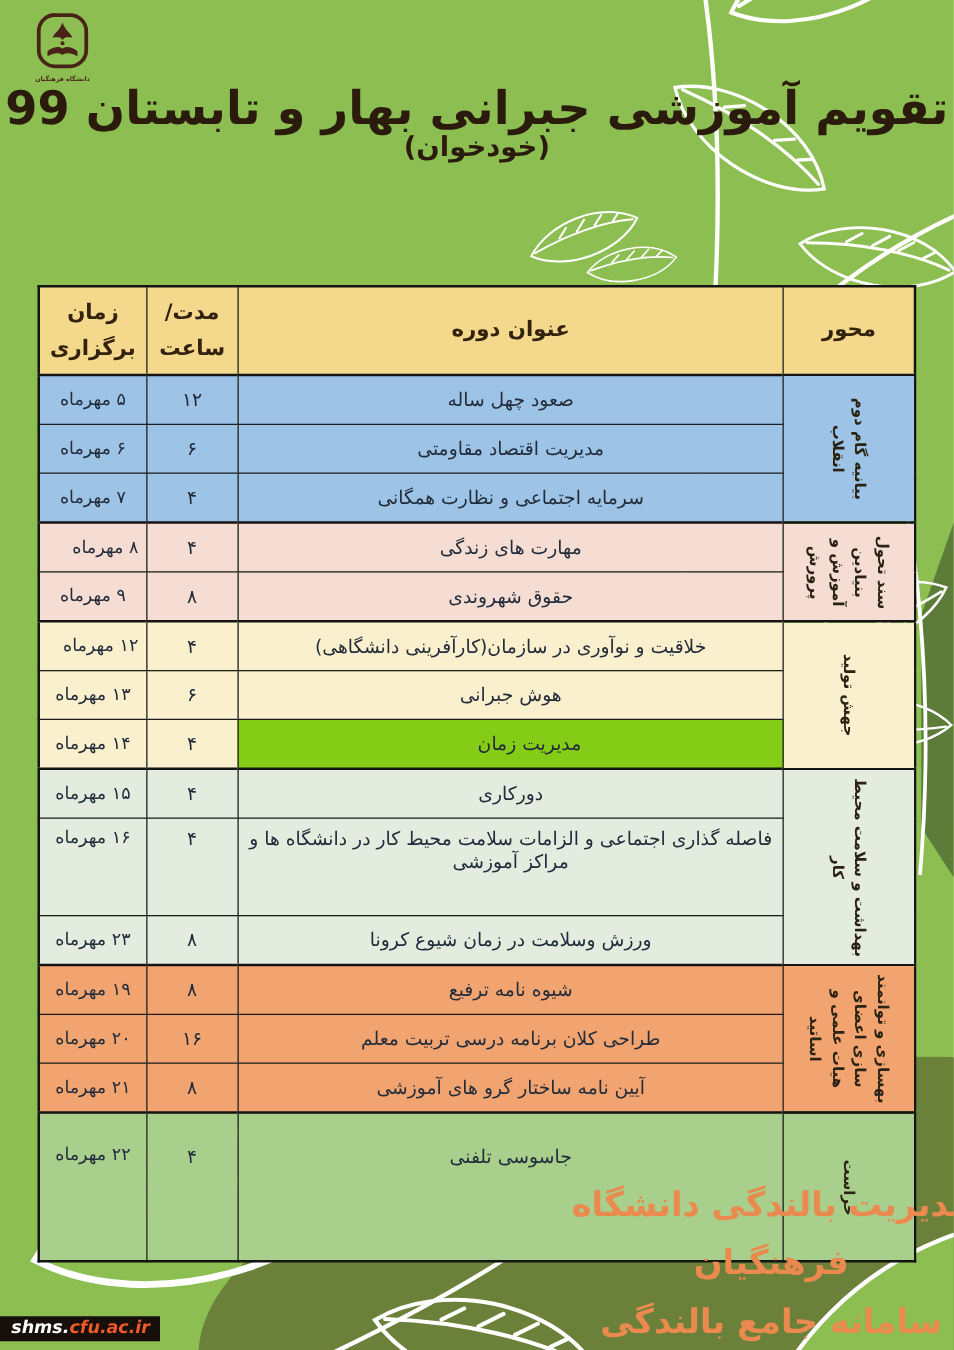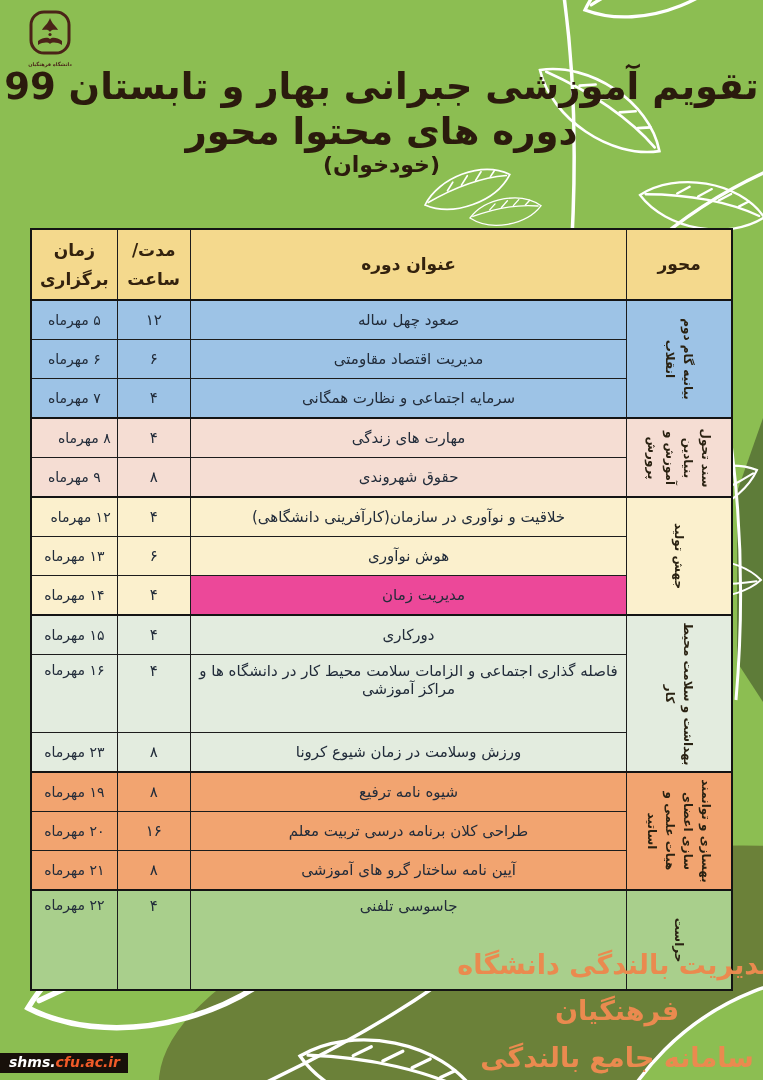--- a/index.html
+++ b/index.html
@@ -32,21 +32,21 @@
     height:67px;background:#F4D98D;color:#33220e;
     font-weight:bold;font-size:17px;line-height:1.65;
     white-space:pre-line;text-align:center;vertical-align:middle;
   }
   .schedule td{
     height:34px;text-align:center;vertical-align:middle;
     color:#222c3a;font-size:15px;padding:2px 6px;
   }
   .schedule td.date{font-size:14px;white-space:nowrap;}
   .schedule tr.top td{height:68px;vertical-align:top;padding-top:7px;}
-  .schedule tr.tall td{height:90px;vertical-align:top;padding-top:6px;}
+  .schedule tr.tall td{height:90px;vertical-align:top;padding-top:25px;}
   .schedule td.axis{position:relative;padding:0;}
   .axis-rot{
     position:absolute;top:50%;left:50%;
     transform:translate(-50%,-50%) rotate(90deg);
     white-space:pre;text-align:center;
     font-weight:bold;font-size:12px;line-height:1.5;color:#2a2212;
   }
 
   
   .footer{
@@ -103,21 +103,20 @@
       <rect x="3" y="2" width="38" height="41" rx="13" fill="none" stroke="#4A2318" stroke-width="3"></rect>
       <path d="M22,8 C20,14 16,16 14,20 C18,20 20,19 22,22 C24,19 26,20 30,20 C28,16 24,14 22,8 Z" fill="#4A2318"></path>
       <path d="M10,31 C15,27 20,27 22,29 C24,27 29,27 34,31 L34,35 C29,32 24,32 22,34 C20,32 15,32 10,35 Z" fill="#4A2318"></path>
       <circle cx="22" cy="24.5" r="1.6" fill="#4A2318"></circle>
     </svg>
     <div class="logo-caption">دانشگاه فرهنگیان</div>
   </div>
 
   <div class="title">
     <div class="t1">تقویم آموزشی جبرانی بهار و تابستان 99</div>
-    <div class="t2">دوره های محتوا محور</div>
     <div class="t3">(خودخوان)</div>
   </div>
 
   <table class="schedule">
     <colgroup>
       <col style="width:105px">
         <col style="width:436px">
         <col style="width:73px">
         <col style="width:86px">
     </colgroup>
@@ -169,26 +168,26 @@
   </tr>
         <tr class="group-start">
     <td class="axis" rowspan="3" style="background: rgb(251, 240, 205);">
             <div class="axis-rot" style="width: 110px;">جهش تولید</div>
           </td>
           <td class="course" style="background: rgb(251, 240, 205);">خلاقیت و نوآوری در سازمان(کارآفرینی دانشگاهی)</td>
     <td class="hours" style="background: rgb(251, 240, 205);">۴</td>
     <td class="date" style="background: rgb(251, 240, 205); padding-left: 20px;">۱۲ مهرماه</td>
   </tr>
         <tr>
-    <td class="course" style="background: rgb(251, 240, 205);">هوش نوآوری</td>
+    <td class="course" style="background: rgb(251, 240, 205);">هوش جبرانی</td>
     <td class="hours" style="background: rgb(251, 240, 205);">۶</td>
     <td class="date" style="background: rgb(251, 240, 205);">۱۳ مهرماه</td>
   </tr>
         <tr>
-    <td class="course" style="background: #ec4899; padding-left: 36px;">مدیریت زمان</td>
+    <td class="course" style="background: #84cc16; padding-left: 36px;">مدیریت زمان</td>
     <td class="hours" style="background: rgb(251, 240, 205);">۴</td>
     <td class="date" style="background: rgb(251, 240, 205);">۱۴ مهرماه</td>
   </tr>
         <tr class="group-start">
     <td class="axis" rowspan="3" style="background: rgb(227, 236, 223);">
             <div class="axis-rot" style="width: 149px;">بهداشت و سلامت محیط
 کار</div>
           </td>
           <td class="course" style="background: rgb(227, 236, 223);">دورکاری</td>
     <td class="hours" style="background: rgb(227, 236, 223);">۴</td>

